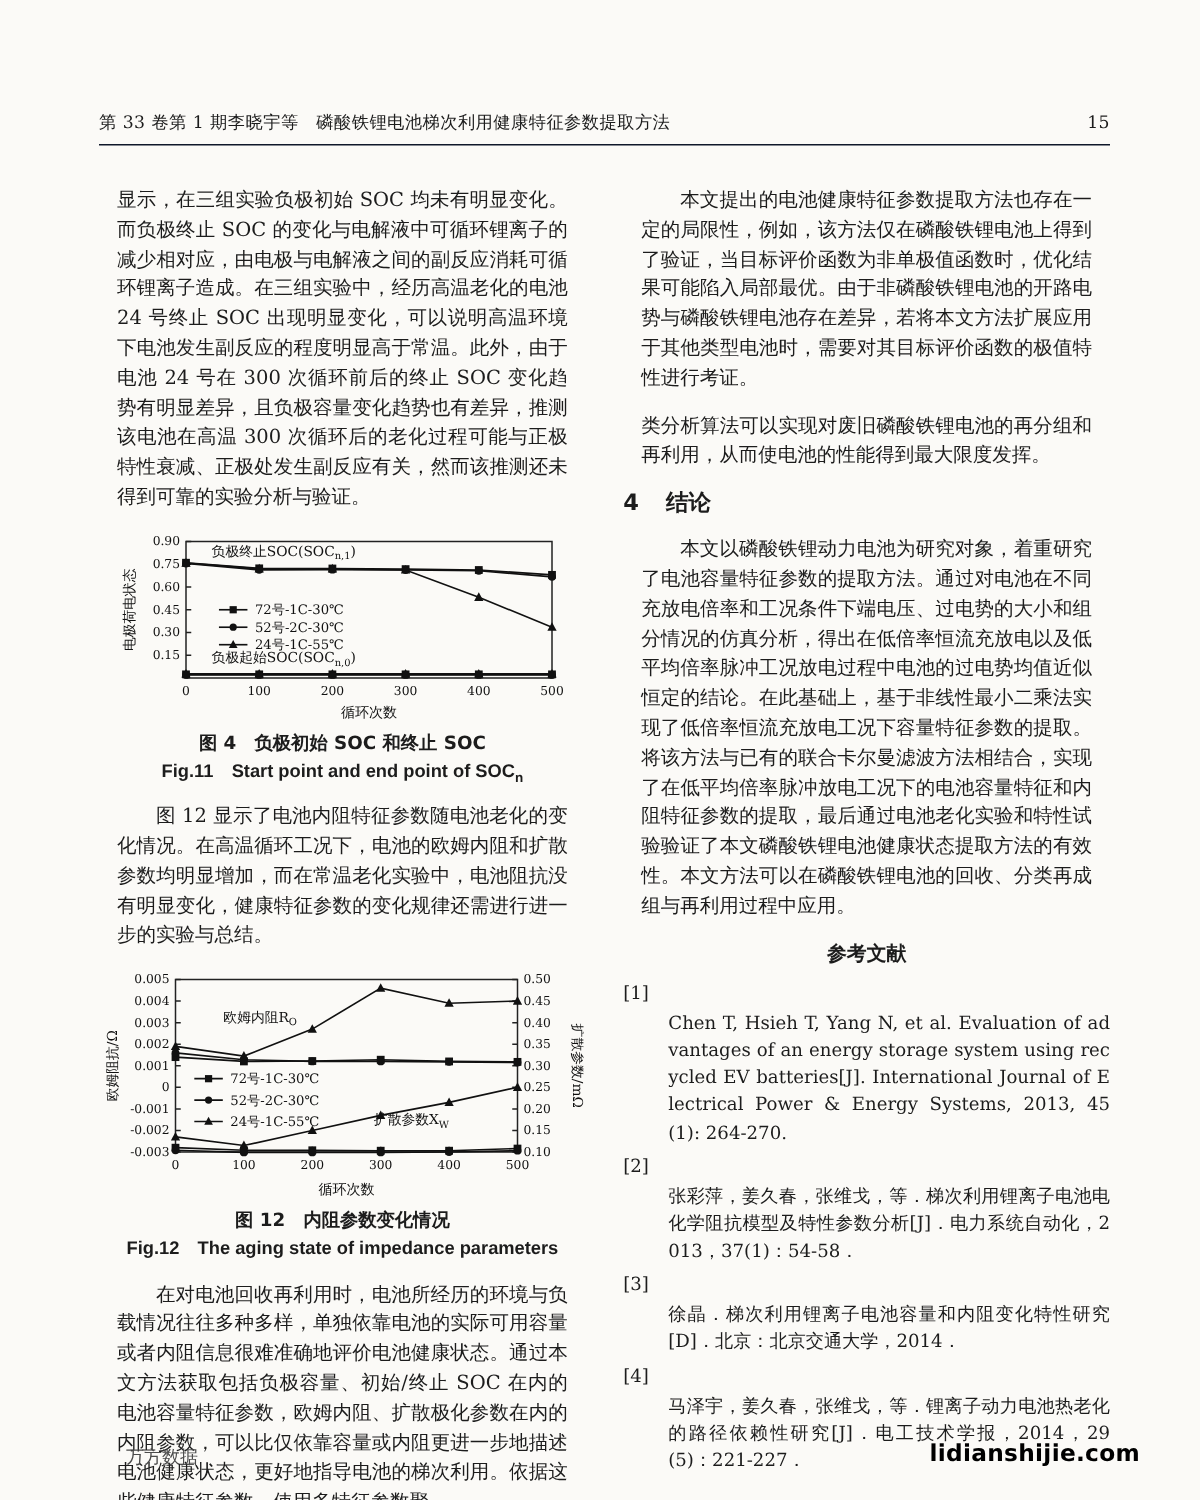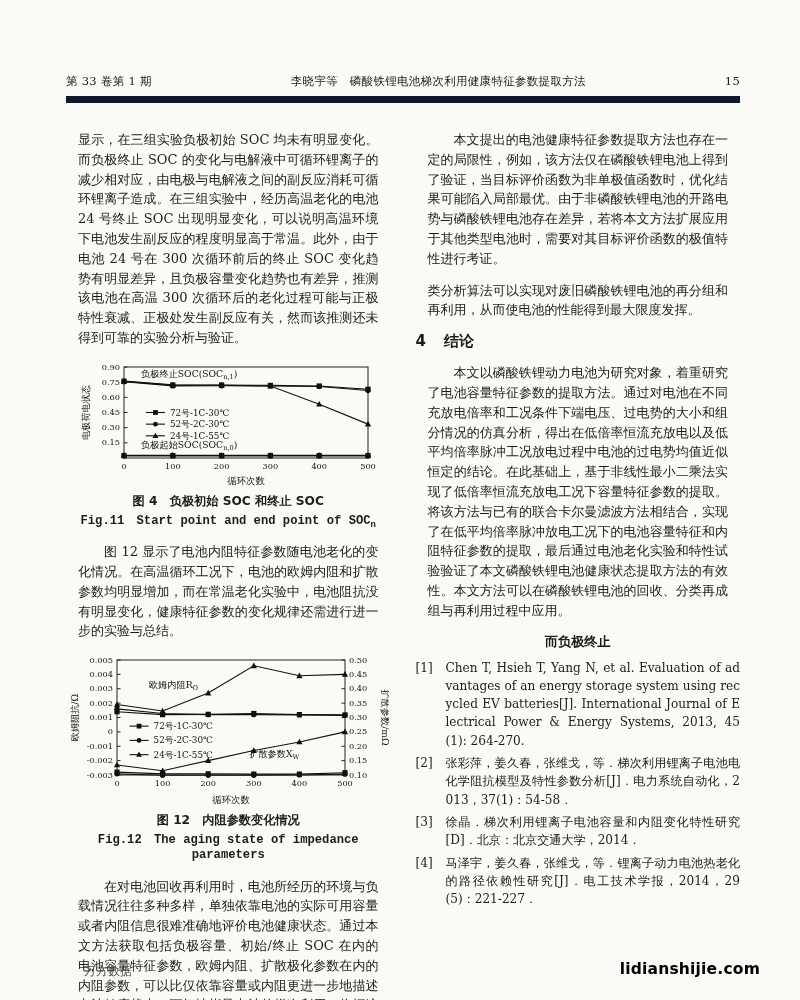--- a/index.html
+++ b/index.html
@@ -1,41 +1,41 @@
 <!DOCTYPE html>
 <html lang="zh"><head>
 <meta charset="utf-8">
 <style>
   html,body{margin:0;padding:0;}
   body{background:#f2f1ee;font-family:"DejaVu Serif","Liberation Serif",serif;}
   .page{position:relative;width:800px;height:1000px;background:#fbfaf7;overflow:hidden;margin:0 auto;color:#1c1c1c;}
   .content{position:absolute;left:66px;right:60px;top:74px;}
   .page-header{display:flex;align-items:baseline;font-size:11.5px;letter-spacing:.3px;
-    border-bottom:7px solid #0f172a;padding-bottom:7px;}
+    border-bottom:1px solid #0f172a;padding-bottom:7px;}
   .ph-left{white-space:nowrap;}
-  .ph-center{flex:1;text-align:center;}
+  .ph-center{flex:1;text-align:left;}
   .ph-right{white-space:nowrap;}
   .columns{display:flex;gap:25px;margin-top:15px;}
   .col{width:50%;}
   .body-text{margin:12px;font-size:13px;line-height:19.8px;text-align:justify;word-break:break-all;}
   .indent{text-indent:2em;}
   figure{margin:7px 0 5px;text-align:center;}
   figure svg{display:block;margin:0 auto;background:transparent;}
   .cap-zh{font-family:"DejaVu Sans","Liberation Sans",sans-serif;font-weight:bold;font-size:12.2px;margin-top:3px;}
-  .cap-en{font-family:Liberation Mono, monospace;font-weight:bold;font-size:12.2px;margin-top:2px;}
+  .cap-en{font-family:Liberation Sans, sans-serif;font-weight:bold;font-size:12.2px;margin-top:2px;}
   .cap-en sub{font-size:9px;}
   .section-heading{font-family:"DejaVu Sans","Liberation Sans",sans-serif;font-size:15px;font-weight:bold;
     margin:9px 0 10px;display:flex;align-items:baseline;}
   .sec-no{margin-right:18px;}
   .refs-heading{font-family:"DejaVu Sans","Liberation Sans",sans-serif;font-size:13.2px;font-weight:bold;
     text-align:center;margin:10px 0 8px;}
   .refs{list-style:none;margin:0;padding:0;font-size:12.1px;line-height:18.3px;}
   .ref{display:flex;margin-bottom:3px;}
   .ref-label{flex:0 0 30px;}
-  .ref-body{flex:1;text-align:justify;word-break:break-all;}
+  .ref-body{flex:1;text-align:justify;word-break:break-all;margin-top:20px;}
   .ref-body .ref-line{margin:0 0 1px;}
   .page-footer{position:absolute;left:18px;right:0;bottom:0;height:46px;}
   .wf-mark{position:absolute;left:66px;bottom:20px;font-size:12px;color:#4b4b4b;
     font-family:"DejaVu Sans","Liberation Sans",sans-serif;}
   .watermark{position:absolute;right:40px;bottom:22px;font-size:15.5px;font-weight:bold;
     font-family:"DejaVu Sans","Liberation Sans",sans-serif;letter-spacing:.2px;}
 </style>
 </head>
 <body>
 
@@ -261,21 +261,21 @@
         <p class="body-text indent">本文提出的电池健康特征参数提取方法也存在一定的局限性，例如，该方法仅在磷酸铁锂电池上得到了验证，当目标评价函数为非单极值函数时，优化结果可能陷入局部最优。由于非磷酸铁锂电池的开路电势与磷酸铁锂电池存在差异，若将本文方法扩展应用于其他类型电池时，需要对其目标评价函数的极值特性进行考证。</p>
         <p class="body-text">类分析算法可以实现对废旧磷酸铁锂电池的再分组和再利用，从而使电池的性能得到最大限度发挥。</p>
 
         <h2 class="section-heading">
           <span class="sec-no">4</span>
           <span>结论</span>
         </h2>
 
         <p class="body-text indent">本文以磷酸铁锂动力电池为研究对象，着重研究了电池容量特征参数的提取方法。通过对电池在不同充放电倍率和工况条件下端电压、过电势的大小和组分情况的仿真分析，得出在低倍率恒流充放电以及低平均倍率脉冲工况放电过程中电池的过电势均值近似恒定的结论。在此基础上，基于非线性最小二乘法实现了低倍率恒流充放电工况下容量特征参数的提取。将该方法与已有的联合卡尔曼滤波方法相结合，实现了在低平均倍率脉冲放电工况下的电池容量特征和内阻特征参数的提取，最后通过电池老化实验和特性试验验证了本文磷酸铁锂电池健康状态提取方法的有效性。本文方法可以在磷酸铁锂电池的回收、分类再成组与再利用过程中应用。</p>
 
-        <h3 class="refs-heading">而负极终止</h3>
+        <h3 class="refs-heading">参考文献</h3>
 
         <ol class="refs">
   <li class="ref">
     <span class="ref-label">[1]</span>
     <span class="ref-body">
                 <div class="ref-line">Chen T, Hsieh T, Yang N, et al. Evaluation of advantages of an energy storage system using recycled EV batteries[J]. International Journal of Electrical Power &amp; Energy Systems, 2013, 45 (1): 264-270.</div>
               </span>
   </li>
 
   <li class="ref">

